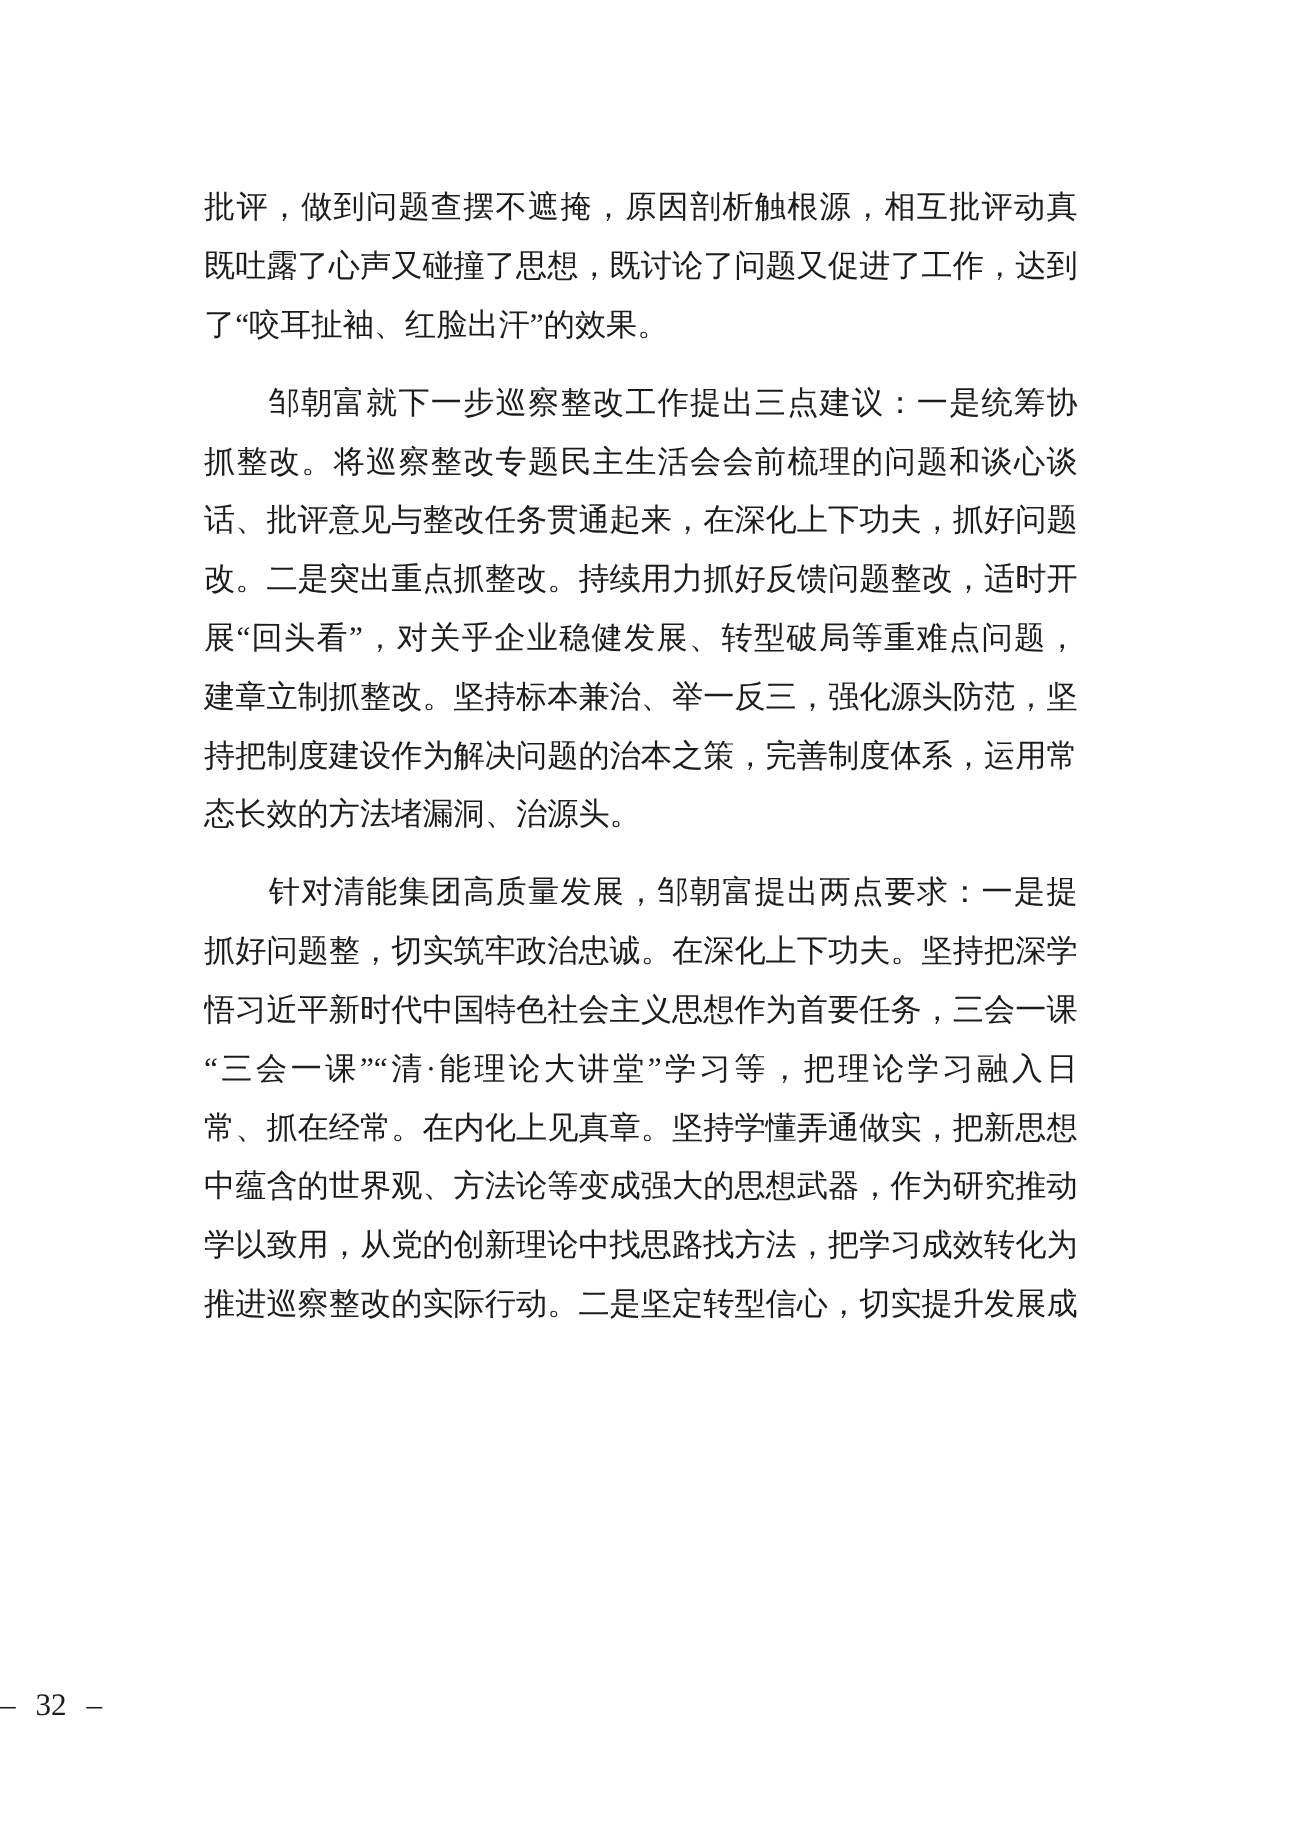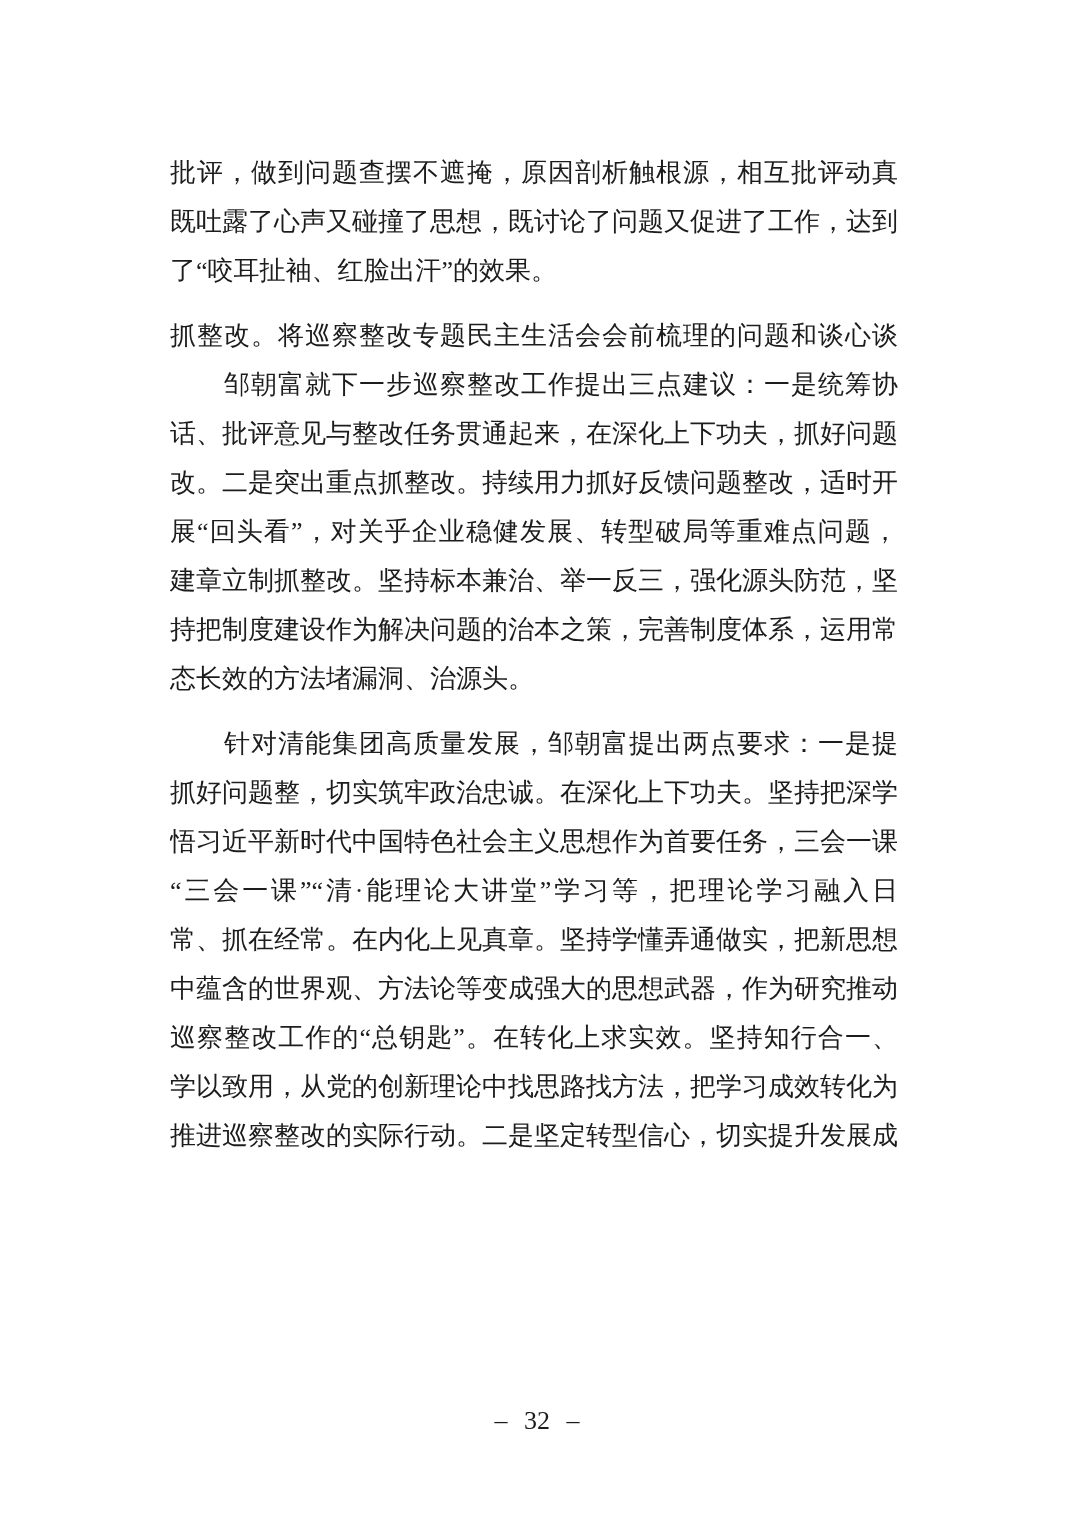--- a/index.html
+++ b/index.html
@@ -40,21 +40,20 @@
     text-align-last: left;
   }
   .text-line.indent {
     text-indent: 54px;
   }
   .footer {
     position: absolute;
     left: 0;
     top: 1404px;
     width: 1074px;
-    text-align: center;
   }
   .page-number {
     font-size: 26px;
     line-height: 34px;
     color: #1c1c1c;
     word-spacing: 10px;
     font-family: "Liberation Serif", serif;
   }
 </style>
 </head>
@@ -64,38 +63,37 @@
   <div class="text-block">
 
     <div class="para">
       <div class="text-line">批评，做到问题查摆不遮掩，原因剖析触根源，相互批评动真格，</div>
       <div class="text-line">既吐露了心声又碰撞了思想，既讨论了问题又促进了工作，达到</div>
       <div class="text-line para-last">了“咬耳扯袖、红脸出汗”的效果。</div>
     </div>
 
 
     <div class="para">
+      <div class="text-line indent">邹朝富就下一步巡察整改工作提出三点建议：一是统筹协调</div>
       <div class="text-line">抓整改。将巡察整改专题民主生活会会前梳理的问题和谈心谈</div>
-      <div class="text-line indent">邹朝富就下一步巡察整改工作提出三点建议：一是统筹协调</div>
       <div class="text-line">话、批评意见与整改任务贯通起来，在深化上下功夫，抓好问题整</div>
       <div class="text-line">改。二是突出重点抓整改。持续用力抓好反馈问题整改，适时开</div>
       <div class="text-line">展“回头看”，对关乎企业稳健发展、转型破局等重难点问题，</div>
       <div class="text-line">建章立制抓整改。坚持标本兼治、举一反三，强化源头防范，坚</div>
       <div class="text-line">持把制度建设作为解决问题的治本之策，完善制度体系，运用常</div>
       <div class="text-line para-last">态长效的方法堵漏洞、治源头。</div>
     </div>
 
     <div class="para">
       <div class="text-line indent">针对清能集团高质量发展，邹朝富提出两点要求：一是提高</div>
       <div class="text-line">抓好问题整，切实筑牢政治忠诚。在深化上下功夫。坚持把深学细</div>
       <div class="text-line">悟习近平新时代中国特色社会主义思想作为首要任务，三会一课</div>
       <div class="text-line">“三会一课”“清·能理论大讲堂”学习等，把理论学习融入日</div>
       <div class="text-line">常、抓在经常。在内化上见真章。坚持学懂弄通做实，把新思想</div>
       <div class="text-line">中蕴含的世界观、方法论等变成强大的思想武器，作为研究推动</div>
-      <div class="text-line">巡察整改工作的“总钥匙”。在转化上求实效。坚持知行合一、</div>
       <div class="text-line">学以致用，从党的创新理论中找思路找方法，把学习成效转化为</div>
       <div class="text-line">推进巡察整改的实际行动。二是坚定转型信心，切实提升发展成</div>
     </div>
 
   </div>
 
   <div class="footer">
     <span class="page-number">– 32 –</span>
   </div>
 </div>

